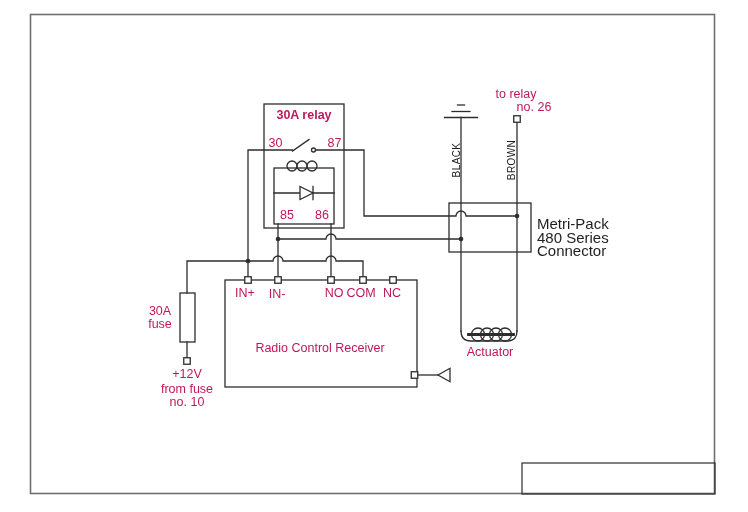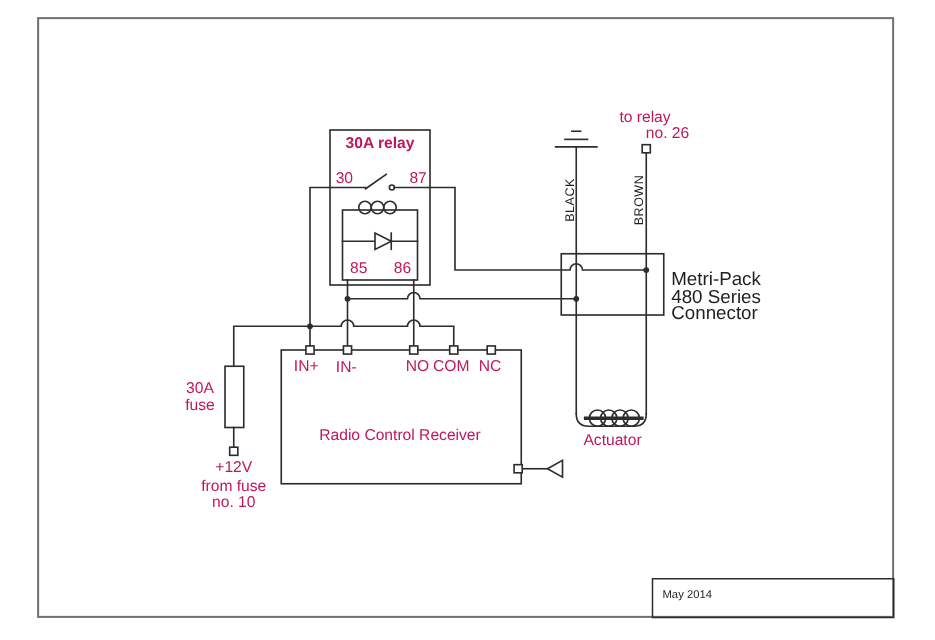--- a/index.html
+++ b/index.html
@@ -147,14 +147,13 @@
 
 <div class="block" style="left:537px; top:217px;">
   <span>Metri-Pack</span>
   <span>480 Series</span>
   <span>Connector</span>
 </div>
 
 <div class="lbl" style="left:490px; top:352px;">Actuator</div>
 
 <div class="block tb" style="left:530px; top:469.5px;">
-  <span>May 2014</span>
 </div>
 
 </body></html>

